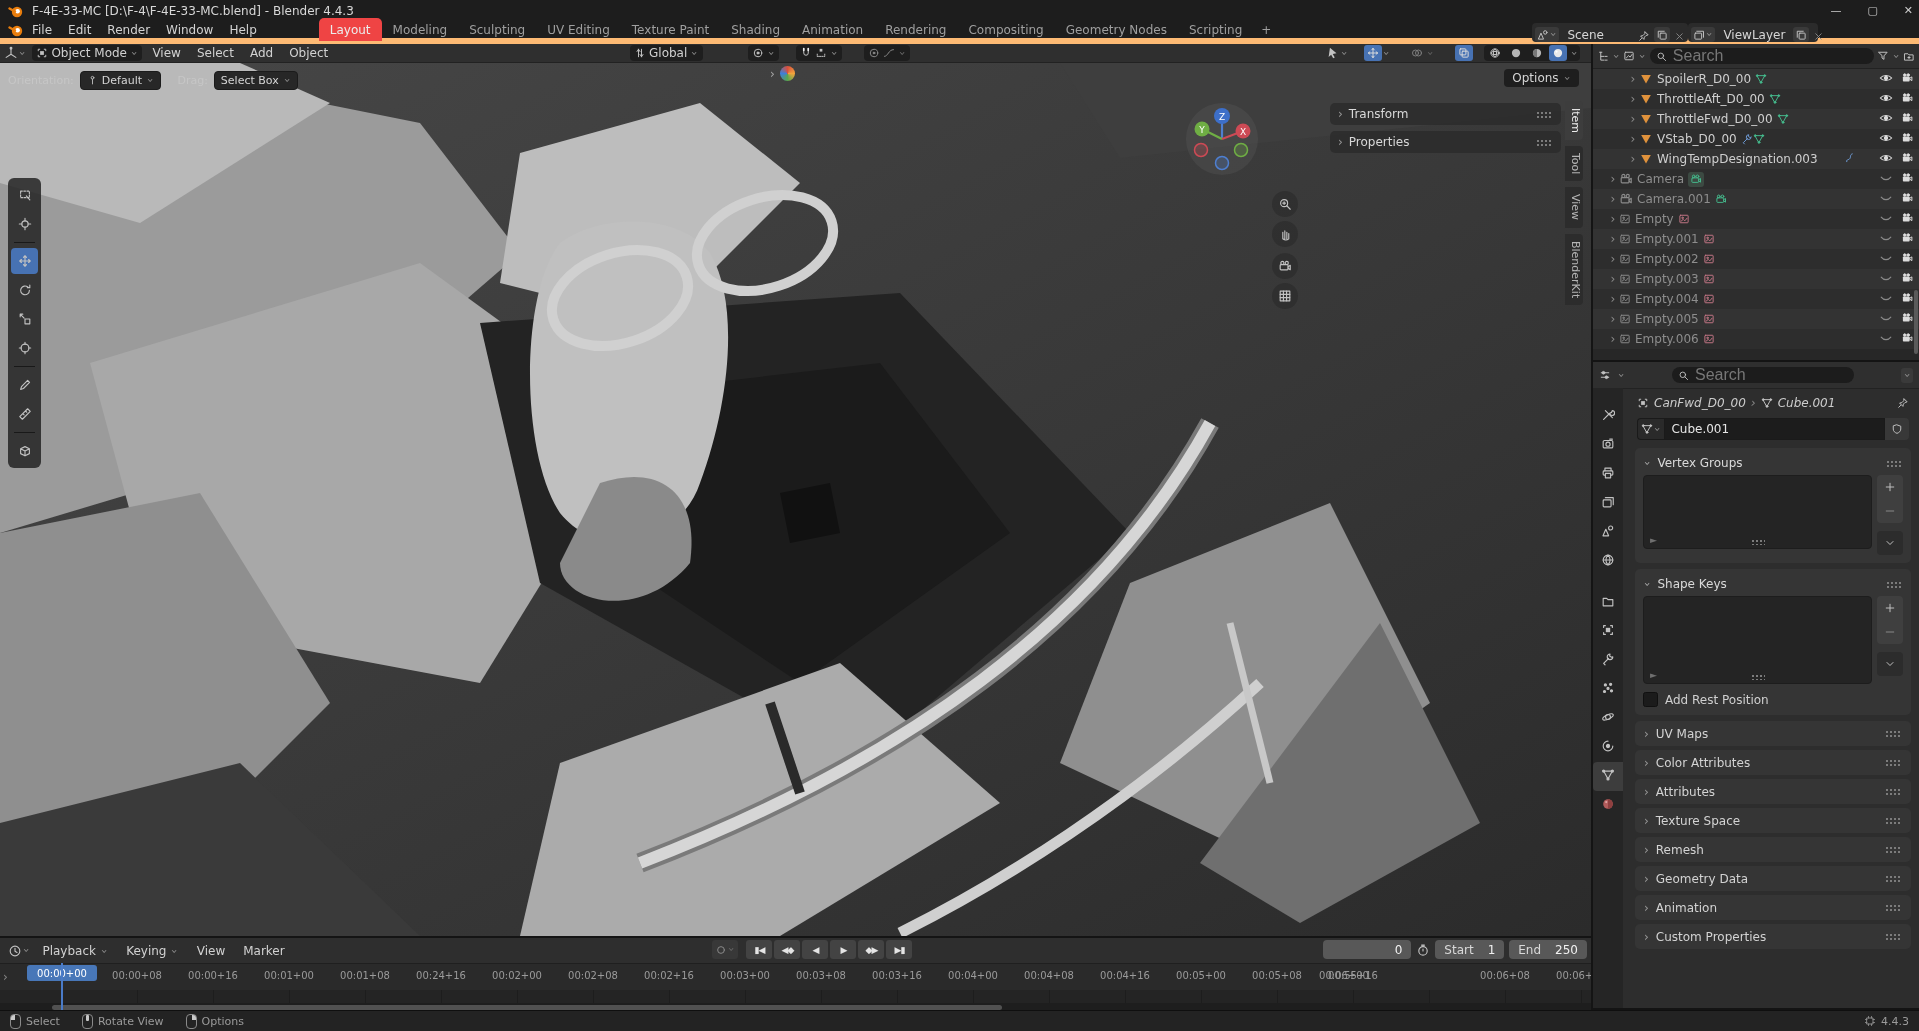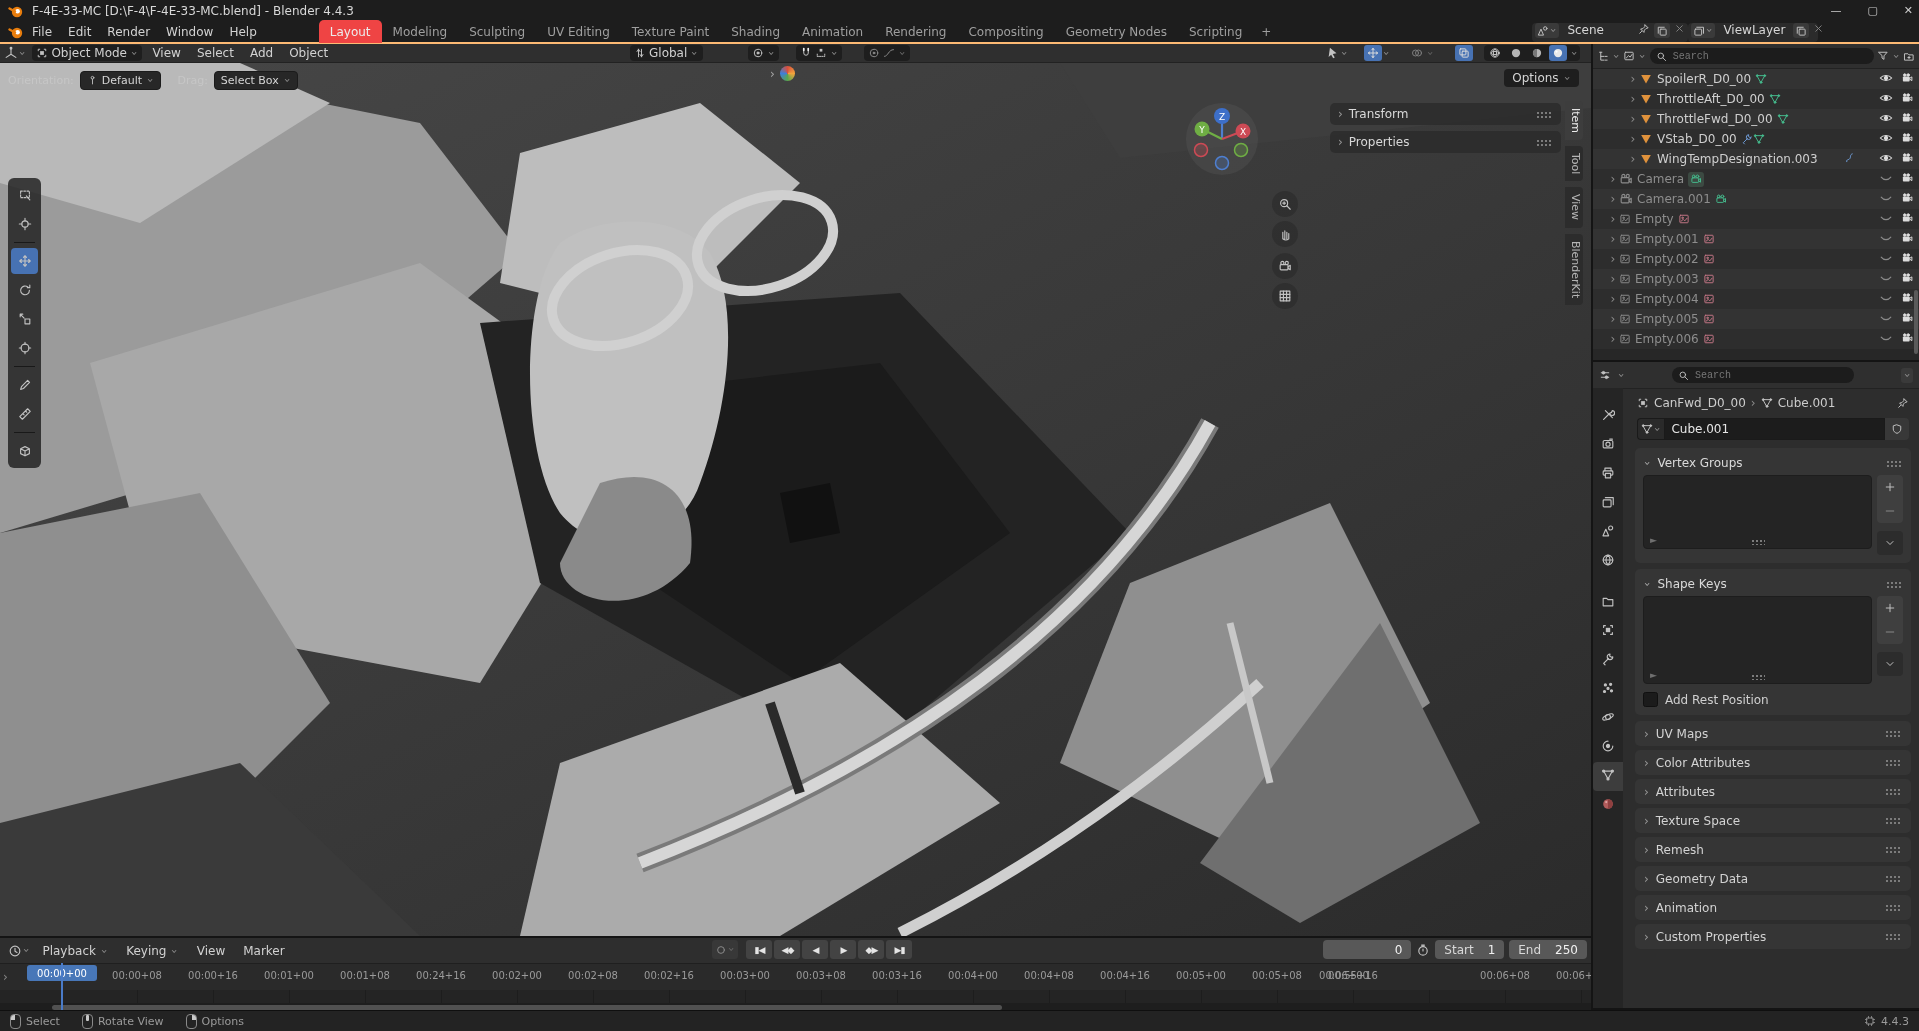--- a/index.html
+++ b/index.html
@@ -8,27 +8,27 @@
   .ic{width:14px;height:14px;stroke:currentColor;fill:none;stroke-width:1.3;stroke-linecap:round;stroke-linejoin:round;flex:none;color:#c2c2c2;}
   .ic.s12{width:12px;height:12px} .ic.s11{width:11px;height:11px} .ic.s16{width:16px;height:16px}
   .blue{color:#6f9bd6} .green{color:#45b98c} .orange{color:#e0923c} .dimc{color:#8a8a8a} .pink{color:#c27585} .whitec{color:#dcdcdc}
   .chev{display:inline-block;transform:rotate(90deg);color:#9a9a9a;font-size:11px;line-height:1;margin:0 2px;}
   .grip{width:17px;height:7px;background:radial-gradient(circle,#7c7c7c 1px,transparent 1.2px);background-size:4px 4px;flex:none;}
   
   .titlebar{left:0;top:0;width:1919px;height:21px;background:#1d1d1d;display:flex;align-items:center;gap:8px;padding-left:8px;box-sizing:border-box;}
   .title-text{color:#d8d8d8;font-size:12px;}
   .winbtns{position:absolute;right:6px;top:0;height:21px;display:flex;align-items:center;gap:26px;color:#cfcfcf;font-size:11px;}
   
-  .topbar{left:0;top:21px;width:1919px;height:23px;background:#1d1d1d;border-bottom:2px solid #fdba74;display:flex;align-items:center;box-sizing:border-box;}
+  .topbar{left:0;top:21px;width:1919px;height:23px;background:#1d1d1d;border-bottom:6px solid #fdba74;display:flex;align-items:center;box-sizing:border-box;}
   .menu-item{padding:0 8px;color:#d2d2d2;cursor:default;}
   .ws-tabs{display:flex;align-items:stretch;height:23px;margin-left:54px;}
   .ws-tab{display:flex;align-items:center;padding:0 11px;color:#9f9f9f;}
   .ws-tab.active{background:#ef4444;color:#ececec;border-radius:5px 5px 0 0;}
   .ws-add{display:flex;align-items:center;padding:0 8px;color:#9f9f9f;}
-  .sel-group{position:absolute;top:2px;height:19px;display:flex;align-items:flex-start;background:#2b2b2b;border-radius:4px;padding:0 3px;gap:4px;}
+  .sel-group{position:absolute;top:2px;height:19px;display:flex;align-items:flex-end;background:#2b2b2b;border-radius:4px;padding:0 3px;gap:4px;}
   .sel-group .txt{color:#d6d6d6;padding:0 4px;}
   .iconbox{display:flex;align-items:center;background:#3a3a3a;border-radius:3px;height:15px;padding:0 2px;}
   
   .vp-header{left:0;top:44px;width:1591px;height:19px;background:#2f2f2f;border-bottom:1px solid #222;display:flex;align-items:center;box-sizing:border-box;}
   .hdr-chip{display:flex;align-items:center;background:#1e1e1e;border-radius:4px;height:16px;padding:0 4px;gap:3px;margin:0 2px;}
   .hdr-menu .menu-item{padding:0 8px;font-size:12px;}
   .tglbtn{display:flex;align-items:center;justify-content:center;height:16px;min-width:18px;border-radius:3px;}
   .tglbtn.on{background:#4772b3;}
   
   .viewport{left:0;top:63px;width:1591px;height:873px;overflow:hidden;}
@@ -41,38 +41,38 @@
   .npanel-bar{display:flex;align-items:center;background:rgba(45,45,45,.92);border-radius:5px;height:22px;padding:0 8px;gap:6px;color:#d8d8d8;width:231px;box-sizing:border-box;}
   .npanel-bar .grip{margin-left:auto;}
   .side-tab{background:#2c2c2c;color:#b5b5b5;writing-mode:vertical-rl;padding:7px 2px;border-radius:0 4px 4px 0;font-size:11px;line-height:1;width:14px;text-align:center;box-sizing:content-box;}
   .side-tab.active{background:#3d3d3d;color:#ededed;}
   .navball{width:72px;height:72px;border-radius:50%;background:rgba(255,255,255,.05);}
   .nav-icon{width:26px;height:26px;border-radius:50%;display:flex;align-items:center;justify-content:center;background:rgba(20,20,20,.25);color:#c9c9c9;}
   
   .outliner{left:1591px;top:44px;width:328px;height:316px;background:#272727;border-left:2px solid #141414;box-sizing:border-box;}
   .ol-header{height:24px;background:#2f2f2f;border-bottom:1px solid #222;display:flex;align-items:center;padding:0 4px;gap:3px;}
   .search{display:flex;align-items:center;background:#1c1c1c;border-radius:9px;height:16px;padding:0 6px;gap:4px;flex:1;}
-  .search input{background:transparent;border:none;outline:none;color:#cfcfcf;font-family:Liberation Mono, monospace;font-size:10px;width:100%;}
+  .search input{background:transparent;border:none;outline:none;color:#cfcfcf;font-family:Liberation Sans, sans-serif;font-size:16px;width:100%;}
   .search input::placeholder{color:#777;}
   .ol-row{height:20px;display:flex;align-items:center;font-size:12px;color:#cfcfcf;padding-right:4px;position:relative;}
   .ol-row:nth-child(even){background:#2d2d2d;}
   .ol-row:nth-child(odd){background:#333333;}
   .ol-row.dim{color:#8d8d8d;}
   .ol-row .arr{color:#8a8a8a;font-size:12px;width:12px;text-align:center;flex:none;}
   .ol-row .nm{margin:0 4px;white-space:nowrap;}
   .ol-right{margin-left:auto;display:flex;align-items:center;gap:8px;padding-right:2px;}
   
   .props{left:1591px;top:360px;width:328px;height:648px;background:#2d2d2d;border-left:2px solid #141414;border-top:2px solid #141414;box-sizing:border-box;}
   .pr-header{height:26px;background:#2f2f2f;border-bottom:1px solid #222;display:flex;align-items:center;padding:0 6px;gap:6px;}
   .pr-rail{position:absolute;left:0;top:26px;width:30px;bottom:0;background:#252525;display:flex;flex-direction:column;align-items:center;padding-top:14px;gap:0;}
   .rail-tab{width:30px;height:29px;display:flex;align-items:center;justify-content:center;}
   .rail-tab.active{background:#3d3d3d;border-radius:4px 0 0 4px;}
   .rail-sep{height:12px;}
   .pr-content{position:absolute;left:30px;top:26px;right:0;bottom:0;}
-  .crumb{display:flex;align-items:center;gap:5px;padding:8px 10px 4px 14px;color:#cccccc;}
+  .crumb{display:flex;align-items:center;gap:5px;padding:8px 10px 4px 14px;color:#cccccc;font-style:italic;}
   .namebar{display:flex;align-items:center;margin:4px 10px 8px 14px;height:22px;}
   .namebar .pref{display:flex;align-items:center;background:#2a2a2a;border:1px solid #1a1a1a;border-right:none;border-radius:4px 0 0 4px;height:100%;padding:0 3px;box-sizing:border-box;}
   .namebar input{flex:1;height:100%;background:#1c1c1c;border:1px solid #1a1a1a;color:#e6e6e6;padding:0 6px;font-family:"DejaVu Sans",sans-serif;font-size:12px;box-sizing:border-box;outline:none;}
   .namebar .shield{display:flex;align-items:center;justify-content:center;background:#383838;border-radius:0 4px 4px 0;height:100%;width:24px;color:#9c9c9c;}
   .panel{background:#353535;border-radius:5px;margin:0 8px 6px 12px;padding:5px 8px 8px 8px;}
   .panel-head{display:flex;align-items:center;gap:6px;color:#dadada;height:20px;}
   .panel-head .grip{margin-left:auto;}
   .listwrap{display:flex;gap:5px;margin-top:2px;}
   .listbox{flex:1;height:72px;background:#242424;border:1px solid #1d1d1d;border-radius:4px;position:relative;}
   .listbox .lb-foot{position:absolute;left:6px;bottom:3px;color:#6f6f6f;font-size:9px;}

